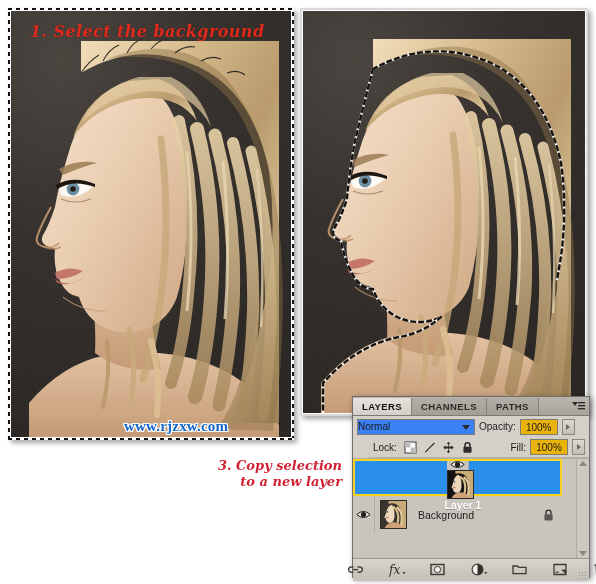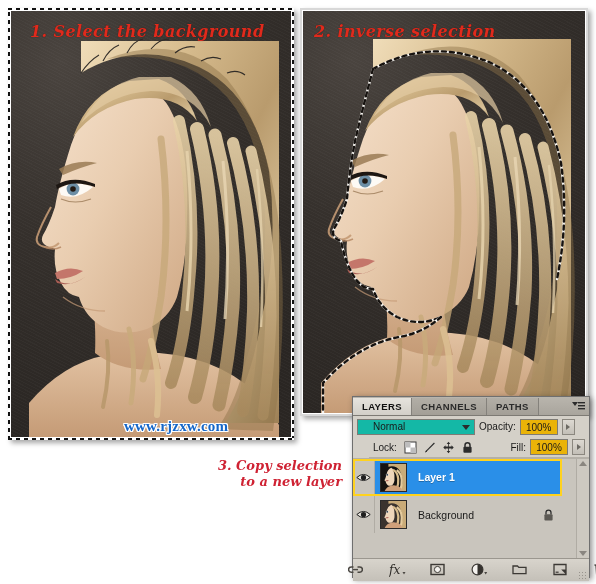--- a/index.html
+++ b/index.html
@@ -127,25 +127,25 @@
     padding:0 4px;
     box-sizing:border-box;
     gap:4px;
   }
   .pal-row.bordered{border-bottom:1px solid #b4b0a8;margin-left:16px;}
 
   .blend-select{
     position:relative;
     flex:0 0 118px;
     height:16px;
-    background:#14b8a6;
+    background:#3b82f6;
     border:1px solid #7e7b75;
     box-sizing:border-box;
     display:flex;align-items:center;
-    padding-left:15px;
+    padding-left:0;
     font-size:10px;
   }
   .blend-caret{
     position:absolute;right:4px;top:5px;
     width:0;height:0;
     border-left:4px solid transparent;
     border-right:4px solid transparent;
     border-top:5px solid #2b2b2b;
   }
   .pal-lbl{font-size:10px;color:#1a1a1a;white-space:nowrap;}
@@ -443,21 +443,20 @@
           <path d="M70 58 Q60 96 52 130 Q46 162 44 188 Q38 206 32 216 Q26 226 38 230
                    Q42 250 50 264 Q58 278 70 278 Q76 296 94 306 Q116 316 138 306" stroke="#16120f" stroke-width="2.4" stroke-dasharray="4 4"></path>
           <path d="M138 306 Q120 322 96 326 Q54 334 20 372 L20 402" stroke="#f4f2ee" stroke-width="2.4"></path>
           <path d="M138 306 Q120 322 96 326 Q54 334 20 372 L20 402" stroke="#16120f" stroke-width="2.4" stroke-dasharray="4 4"></path>
         </g>
       </svg>
     </div>
 
     <div class="solidborder"></div>
 
-    <div class="step-label" style="left:14px;top:14px;">2. inverse selection</div>
   </div>
 
   <div class="step3" style="left:186px;top:458px;width:156px;">
     <div>3. Copy selection</div>
     <div>to a new layer</div>
   </div>
 
   <div class="palette" style="left:352px;top:396px;width:238px;height:182px;">
 
     <div class="pal-tabs">
@@ -518,21 +517,21 @@
       <div class="spacer"></div>
       <span class="pal-lbl">Fill:</span>
       <div class="num-box">100%</div>
       <div class="spin">
           <i></i>
         </div>
     </div>
 
     <div class="layers-body" style="height:99px;">
 
-      <div class="layer-row selected" style="margin-right:27px;">
+      <div class="layer-row selected" style="margin-right:27px;flex-direction:column;">
         <div class="eye-cell">
           <svg width="15" height="11" viewBox="0 0 15 11">
             <path d="M0.8 5.5 Q7.5 -0.6 14.2 5.5 Q7.5 11.6 0.8 5.5 Z" fill="#e9e6df" stroke="#1f1f1f" stroke-width="1"></path>
             <circle cx="7.5" cy="5.5" r="2.6" fill="#1f1f1f"></circle>
           </svg>
         </div>
         <div class="thumb" style="background:#1e1b19;">
           <svg viewBox="0 0 27 29" preserveAspectRatio="none" aria-hidden="true">
             <rect width="27" height="29" fill="#151311"></rect>
             <path d="M8 3 Q16 1 20 7 Q24 13 23 21 Q22 27 20 29 L27 29 L27 0 L8 0 Z" fill="#c9ab78"></path>

